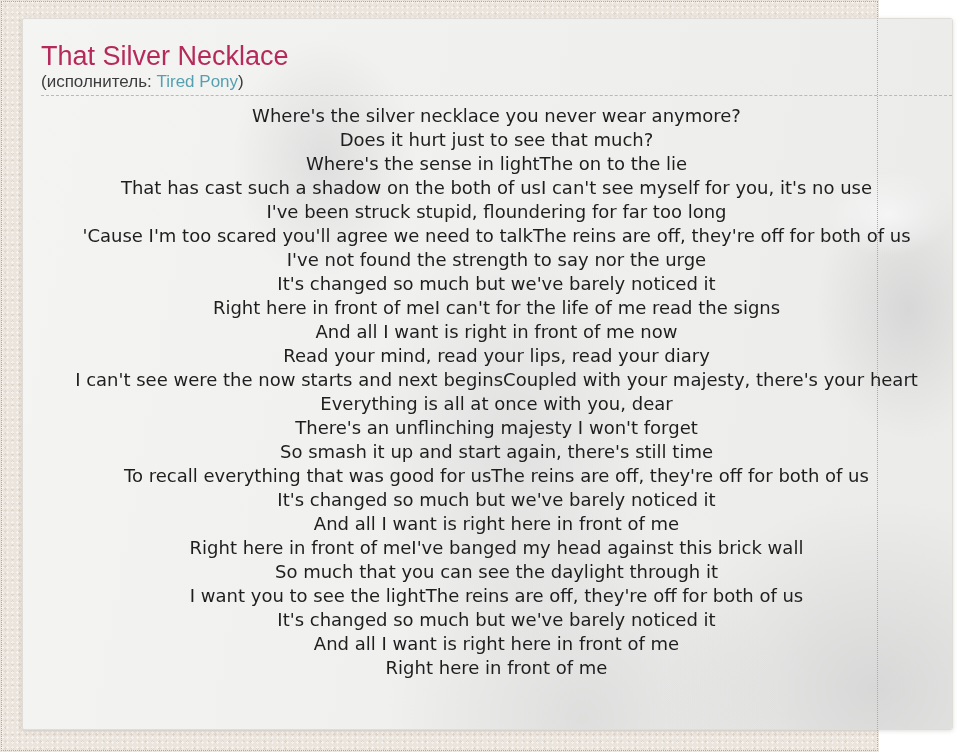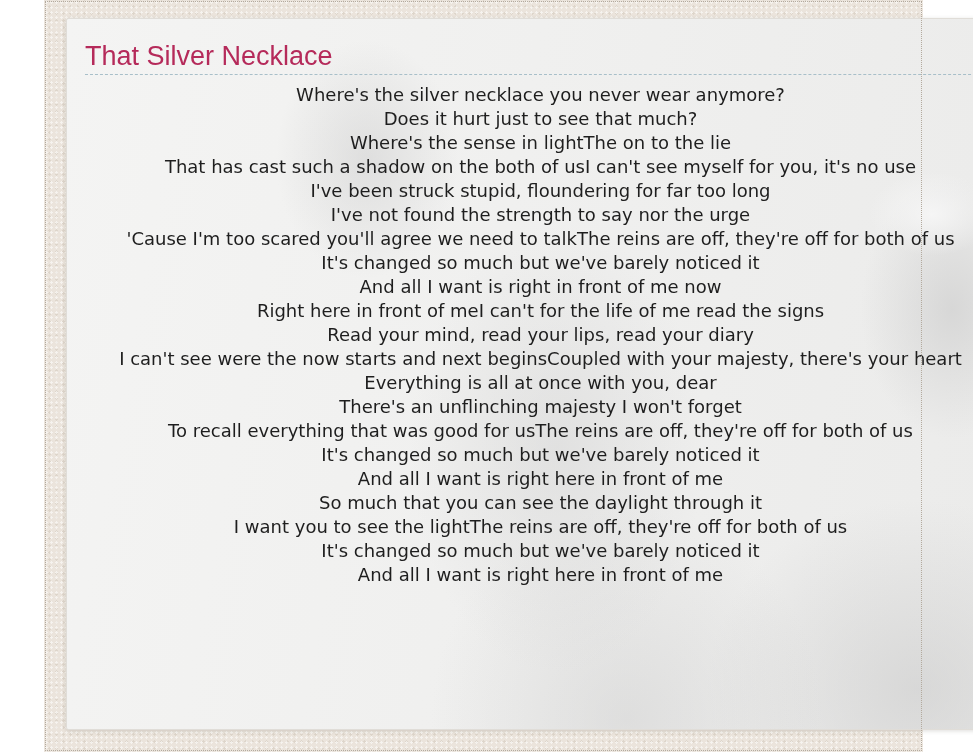--- a/index.html
+++ b/index.html
@@ -13,21 +13,20 @@
   .page {
     position: relative;
     width: 879px;
     height: 752px;
     background-color: var(--page-bg, #ebe4dc);
     background-image:
       radial-gradient(rgba(255,255,255,0.55) 1px, transparent 1.2px),
       radial-gradient(rgba(186,174,158,0.28) 1px, transparent 1.2px);
     background-size: 5px 5px, 7px 7px;
     background-position: 0 0, 2px 3px;
-    margin-left: 44px;
   }
   .page-border {
     position: absolute;
     inset: 1px;
     border: 1px dotted var(--dotted-border-color, #b3aa9e);
     pointer-events: none;
     z-index: 5;
   }
   .card {
     position: absolute;
@@ -97,39 +96,43 @@
 </head>
 <body>
 
 <div class="page">
   <div class="page-border"></div>
   <div class="card">
     <div class="photo"></div>
     <div class="content">
       <div class="header-block">
         <h1 class="song-title">That Silver Necklace</h1>
+        <div class="subtitle"><span>(исполнитель: </span><a href="#">Tired Pony</a><span>)</span></div>
       </div>
       <div class="lyrics">
           <div class="lyric-line">Where's the silver necklace you never wear anymore?</div>
           <div class="lyric-line">Does it hurt just to see that much?</div>
           <div class="lyric-line">Where's the sense in lightThe on to the lie</div>
           <div class="lyric-line">That has cast such a shadow on the both of usI can't see myself for you, it's no use</div>
           <div class="lyric-line">I've been struck stupid, floundering for far too long</div>
+          <div class="lyric-line">'Cause I'm too scared you'll agree we need to talkThe reins are off, they're off for both of us</div>
           <div class="lyric-line">I've not found the strength to say nor the urge</div>
-          <div class="lyric-line">'Cause I'm too scared you'll agree we need to talkThe reins are off, they're off for both of us</div>
           <div class="lyric-line">It's changed so much but we've barely noticed it</div>
+          <div class="lyric-line">Right here in front of meI can't for the life of me read the signs</div>
           <div class="lyric-line">And all I want is right in front of me now</div>
-          <div class="lyric-line">Right here in front of meI can't for the life of me read the signs</div>
           <div class="lyric-line">Read your mind, read your lips, read your diary</div>
           <div class="lyric-line">I can't see were the now starts and next beginsCoupled with your majesty, there's your heart</div>
           <div class="lyric-line">Everything is all at once with you, dear</div>
           <div class="lyric-line">There's an unflinching majesty I won't forget</div>
+          <div class="lyric-line">So smash it up and start again, there's still time</div>
           <div class="lyric-line">To recall everything that was good for usThe reins are off, they're off for both of us</div>
           <div class="lyric-line">It's changed so much but we've barely noticed it</div>
           <div class="lyric-line">And all I want is right here in front of me</div>
+          <div class="lyric-line">Right here in front of meI've banged my head against this brick wall</div>
           <div class="lyric-line">So much that you can see the daylight through it</div>
           <div class="lyric-line">I want you to see the lightThe reins are off, they're off for both of us</div>
           <div class="lyric-line">It's changed so much but we've barely noticed it</div>
           <div class="lyric-line">And all I want is right here in front of me</div>
+          <div class="lyric-line">Right here in front of me</div>
         </div>
     </div>
   </div>
 </div>
 
 </body></html>

